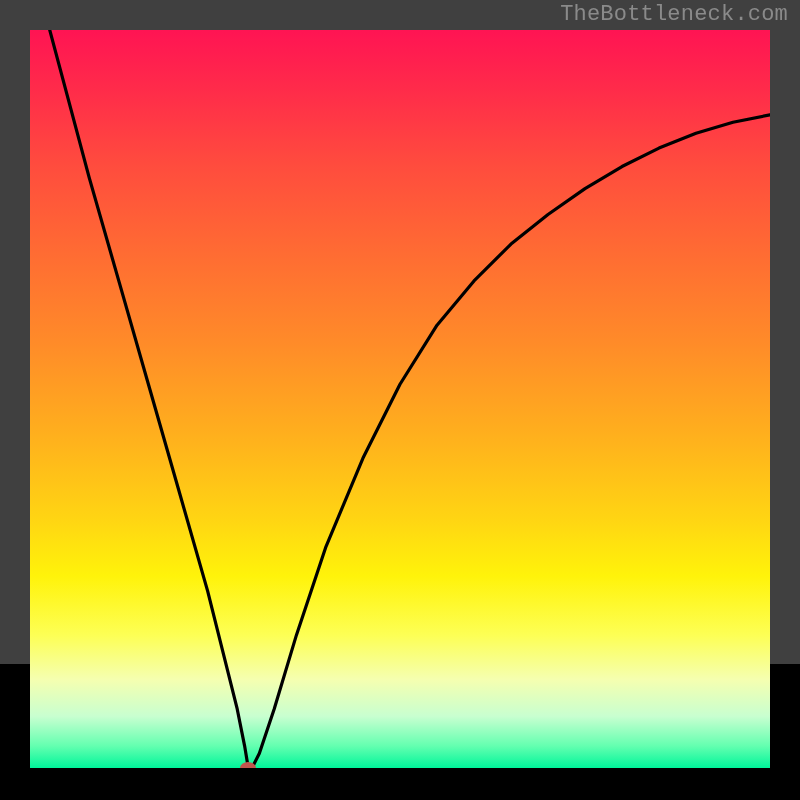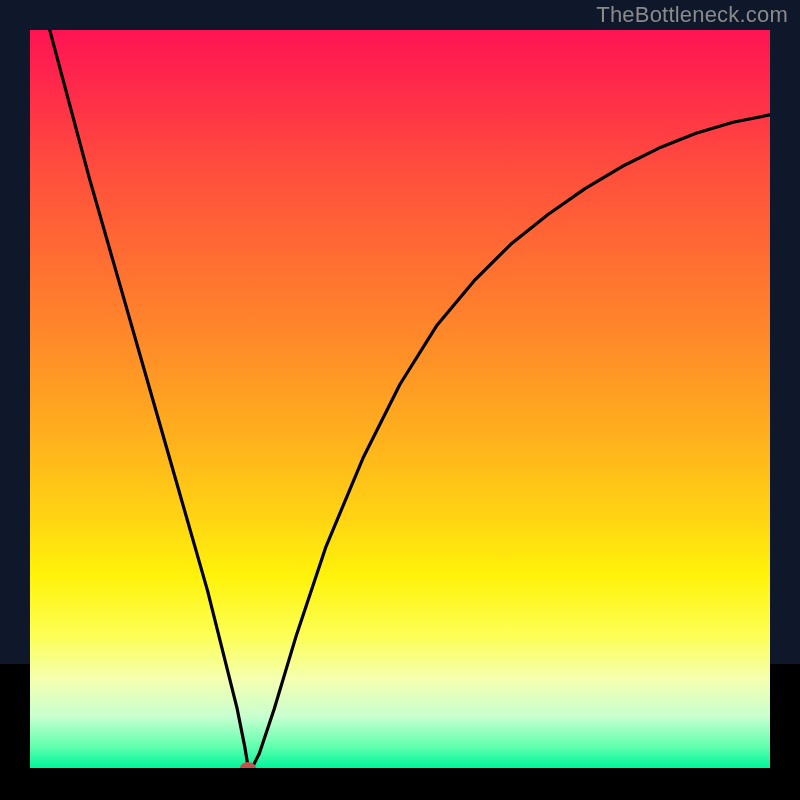--- a/index.html
+++ b/index.html
@@ -8,21 +8,22 @@
     width: 800px;
     height: 800px;
     background: #000;
     font-family: Arial, Helvetica, sans-serif;
     overflow: hidden;
   }
   .frame {
     position: relative;
     width: 800px;
     height: 664px;
-    background: #0f172a;
+    background: #404040;
+    font-family: Liberation Mono, monospace;
   }
   .watermark {
     position: absolute;
     top: 2px;
     right: 12px;
     color: #8a8a8a;
     font-size: 22px;
     font-weight: 500;
     letter-spacing: 0.2px;
     user-select: none;

